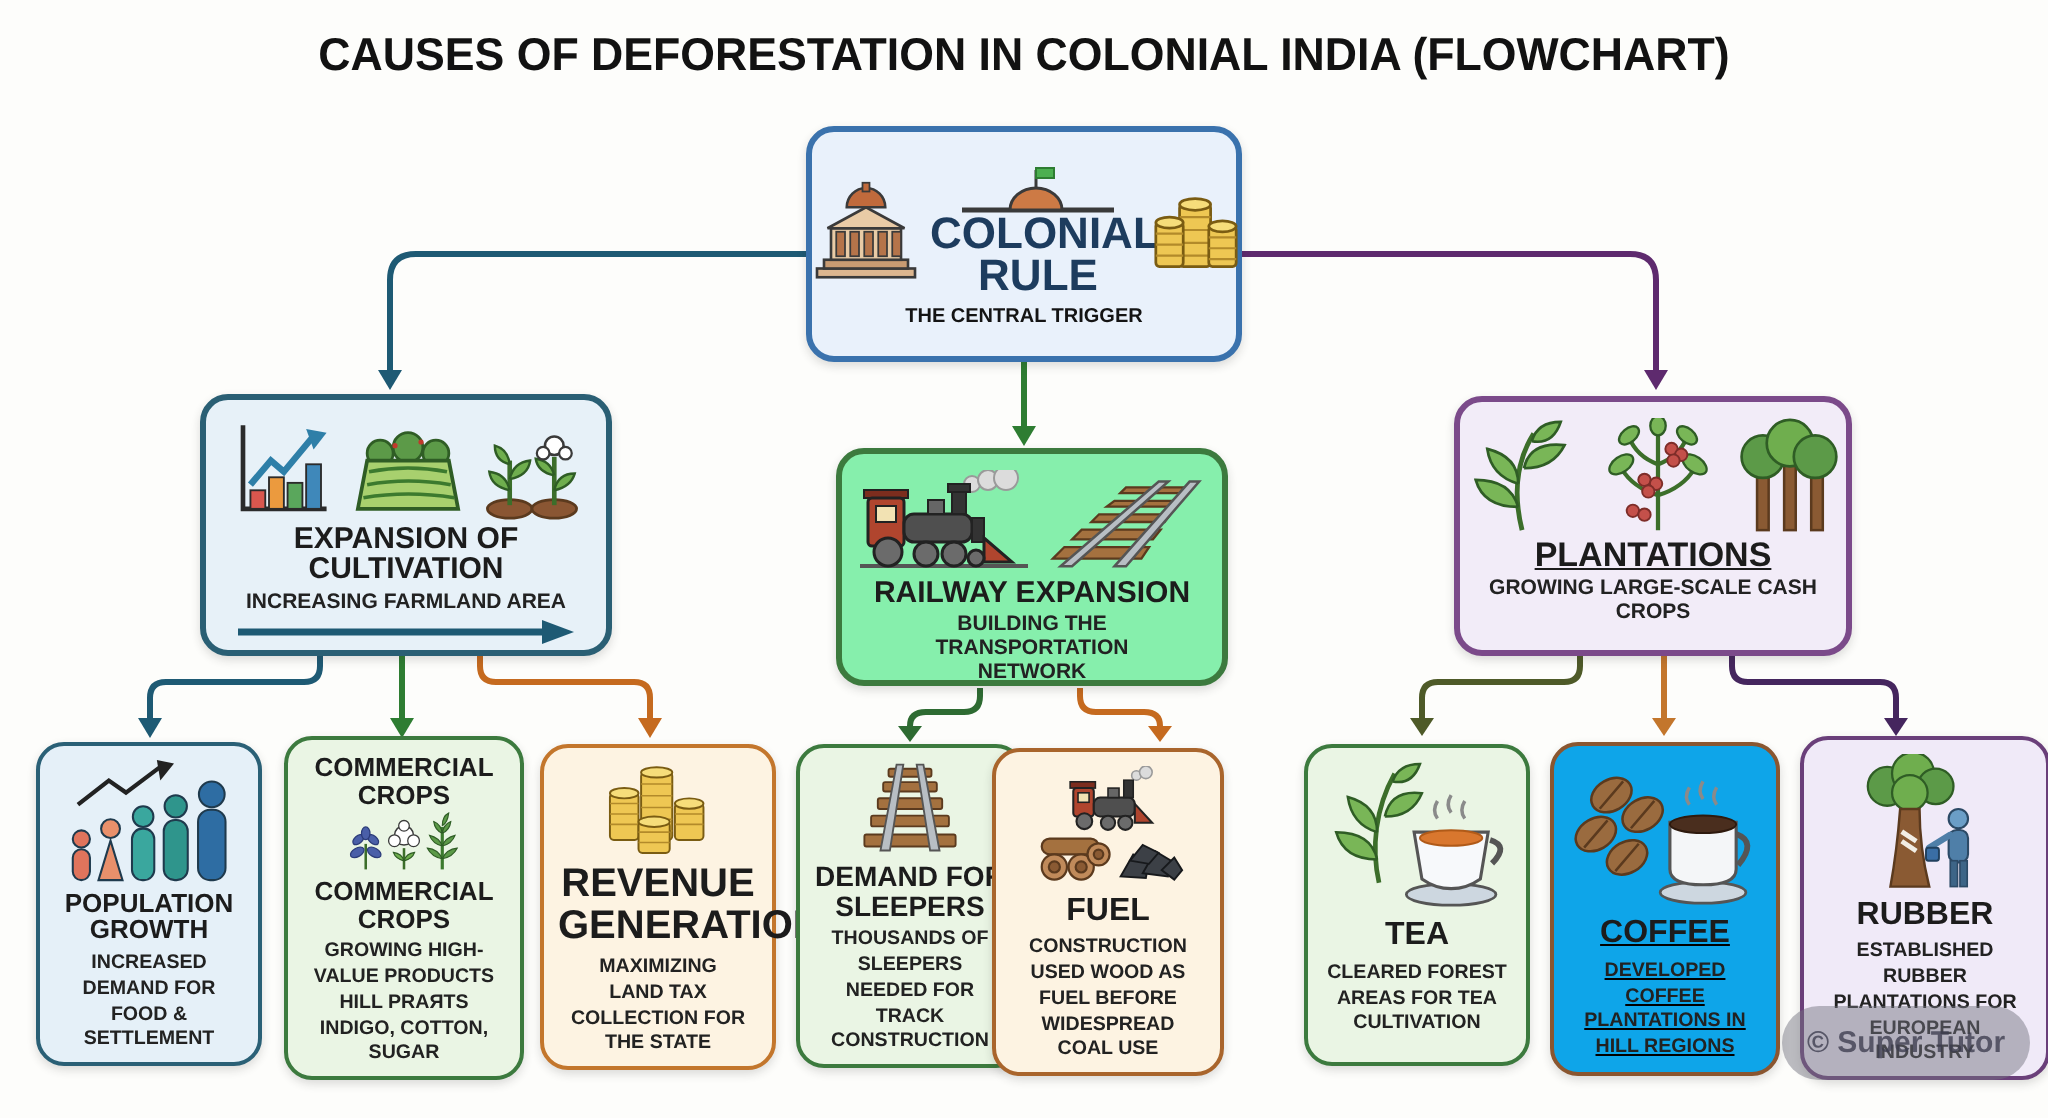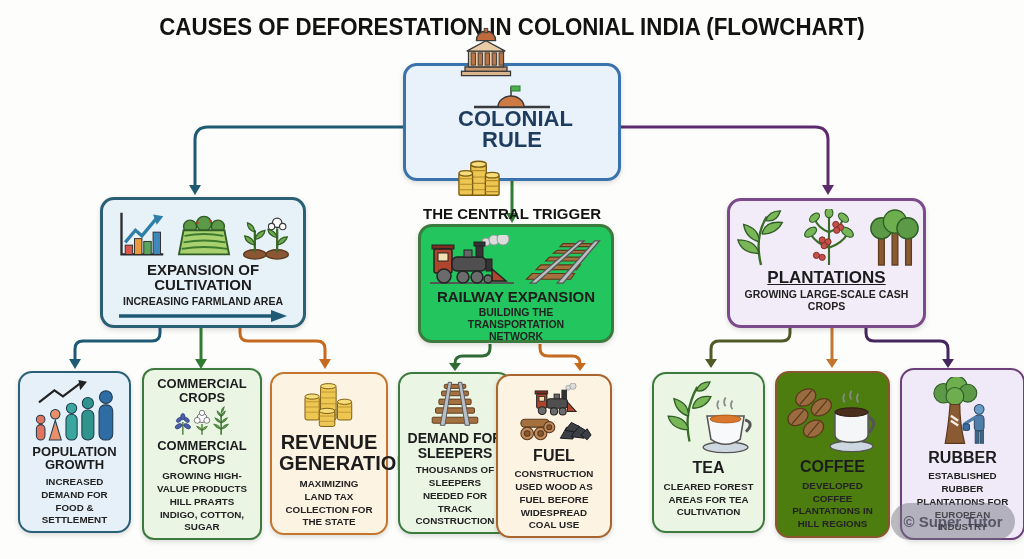--- a/index.html
+++ b/index.html
@@ -6,42 +6,42 @@
   .stage{position:relative;width:1024px;height:559px;background:#fdfdfb;
          font-family:"Liberation Sans",sans-serif;overflow:hidden;}
   .page-title{position:absolute;top:14px;left:0;width:100%;text-align:center;
     font-size:23px;font-weight:700;color:#121212;letter-spacing:0px;transform:scaleX(.97);}
   .box{position:absolute;box-sizing:border-box;display:flex;flex-direction:column;
        align-items:center;text-align:center;border-radius:14px;
        box-shadow:0 2px 5px rgba(40,40,40,.16);}
   
   .root{left:403px;top:63px;width:218px;height:118px;background:#e9f1fb;
         border:3px solid #3a72ad;justify-content:center;}
-  .root-main{display:flex;justify-content:center;gap:4px;margin-top:2px;flex-direction:column;}
+  .root-main{display:flex;align-items:center;justify-content:center;gap:4px;margin-top:2px;}
   .root-center{display:flex;flex-direction:column;align-items:center;}
   .root-title{font-size:22px;font-weight:700;color:#1d3c5e;line-height:.95;width:108px;}
-  .root-sub{font-size:15px;font-weight:700;color:#141414;margin-top:5px;}
+  .root-sub{font-size:10px;font-weight:700;color:#141414;margin-top:5px;}
   
   .branch{justify-content:flex-start;padding-top:8px;}
   .branch-expansion{left:100px;top:197px;width:206px;height:131px;background:#e7f1f8;border:3px solid #2a5f74;}
-  .branch-railway{left:418px;top:224px;width:196px;height:119px;background:#22c55e;border:3px solid #3c7a3e;}
+  .branch-railway{left:418px;top:224px;width:196px;height:119px;background:#86efac;border:3px solid #3c7a3e;}
   .branch-plantations{left:727px;top:198px;width:199px;height:130px;background:#f2ecf8;border:3px solid #7b4a8a;}
   .icons-row{display:flex;align-items:flex-end;justify-content:center;gap:5px;}
   .branch .title{font-size:15px;font-weight:700;color:#1c1c1c;line-height:1.02;margin-top:2px;}
   .branch .sub{font-size:10.5px;font-weight:700;color:#222;line-height:1.15;margin-top:2px;width:180px;}
   
   .leaf{justify-content:flex-start;padding:7px 4px 4px 4px;border-width:2.5px;border-style:solid;}
   .leaf .leaf-title{font-size:13px;font-weight:700;color:#1c1c1c;line-height:1.05;margin-top:3px;}
   .leaf .leaf-title.big{font-size:16px;}
   .leaf .leaf-desc{font-size:9.8px;font-weight:700;color:#222;line-height:1.3;margin-top:4px;width:96%;}
   .leaf .leaf-heading{font-size:13px;font-weight:700;color:#1c1c1c;line-height:1.05;}
   .leaf-blue{background:#e5f0f8;border-color:#2a6076;}
   .leaf-green{background:#eaf5e4;border-color:#3c7a3e;}
   .leaf-orange{background:#fdf3e2;border-color:#c3762c;}
-  .leaf-brown{background:#4d7c0f;border-color:#8a5630;}
+  .leaf-brown{background:#0ea5e9;border-color:#8a5630;text-decoration:underline;}
   .leaf-purple{background:#f0eaf8;border-color:#6a3f7a;}
   .connectors{position:absolute;left:0;top:0;width:1024px;height:559px;pointer-events:none;}
   .watermark{position:absolute;left:891px;top:503px;width:124px;height:37px;border-radius:19px;
     background:rgba(115,115,128,.48);display:flex;align-items:center;justify-content:center;
     font-size:15px;font-weight:700;color:rgba(60,60,78,.78);}
 </style>
 </head>
 <body>
 
 <div class="stage">
@@ -247,21 +247,21 @@
         <circle cx="65" cy="27" r="6.5" fill="#2f958c"></circle>
           <rect x="58" y="35" width="14" height="35" rx="6.5" fill="#2f958c"></rect>
         <circle cx="86" cy="20" r="7.5" fill="#2e6da3"></circle>
           <rect x="78" y="29" width="16" height="41" rx="7" fill="#2e6da3"></rect>
       </g>
     </svg>
     <div class="leaf-title">POPULATION GROWTH</div>
     <div class="leaf-desc">INCREASED DEMAND FOR FOOD &amp; SETTLEMENT</div>
   </div>
 
-  <div class="box leaf leaf-green" style="left:142px;top:368px;width:120px;height:172px;border-radius:12px;">
+  <div class="box leaf leaf-green" style="left:142px;top:368px;width:120px;height:172px;">
     <div class="leaf-heading" style="width:90px;">COMMERCIAL CROPS</div>
     <svg width="104" height="52" viewBox="0 0 104 56" style="margin-top:2px;">
       <g>
         <path d="M16 54 V30" stroke="#3c6e2a" stroke-width="2.4" fill="none"></path>
         <g fill="#4a5fa8" stroke="#2c3c7a" stroke-width="1.2">
           <ellipse cx="8" cy="38" rx="7" ry="4" transform="rotate(-30 8 38)"></ellipse>
           <ellipse cx="24" cy="38" rx="7" ry="4" transform="rotate(30 24 38)"></ellipse>
           <ellipse cx="9" cy="26" rx="6" ry="3.6" transform="rotate(-40 9 26)"></ellipse>
           <ellipse cx="23" cy="26" rx="6" ry="3.6" transform="rotate(40 23 26)"></ellipse>
           <ellipse cx="16" cy="20" rx="4" ry="6"></ellipse>

